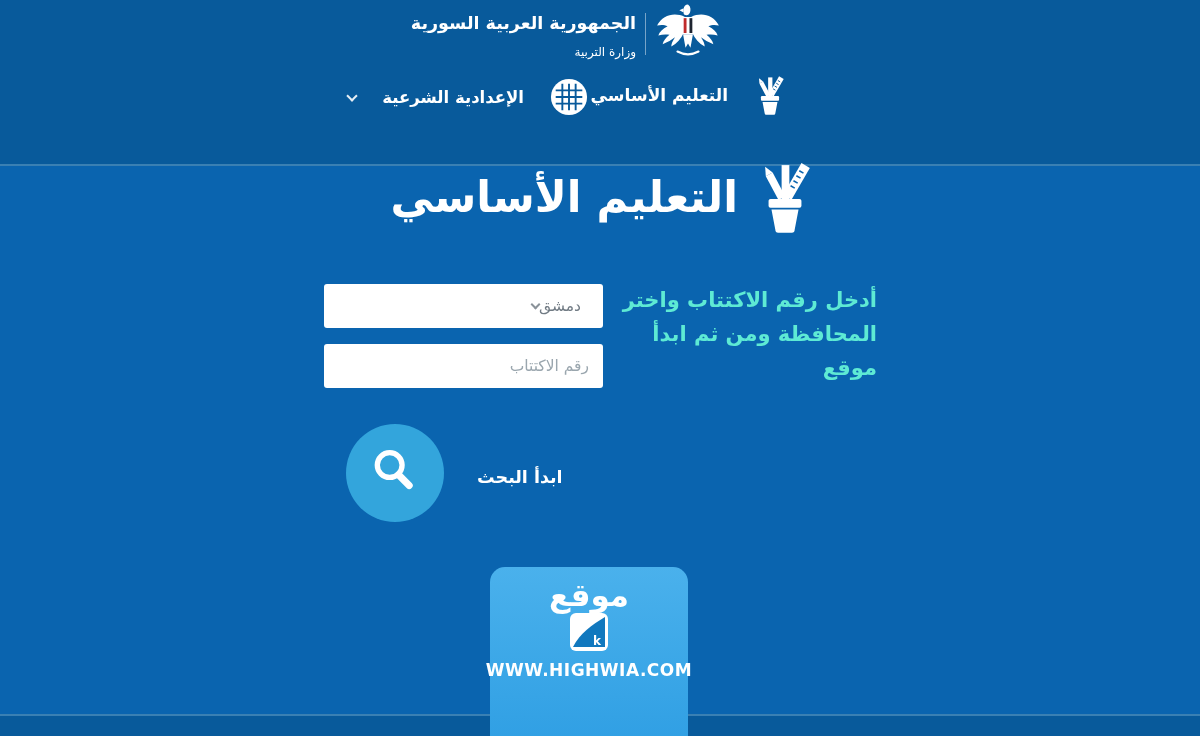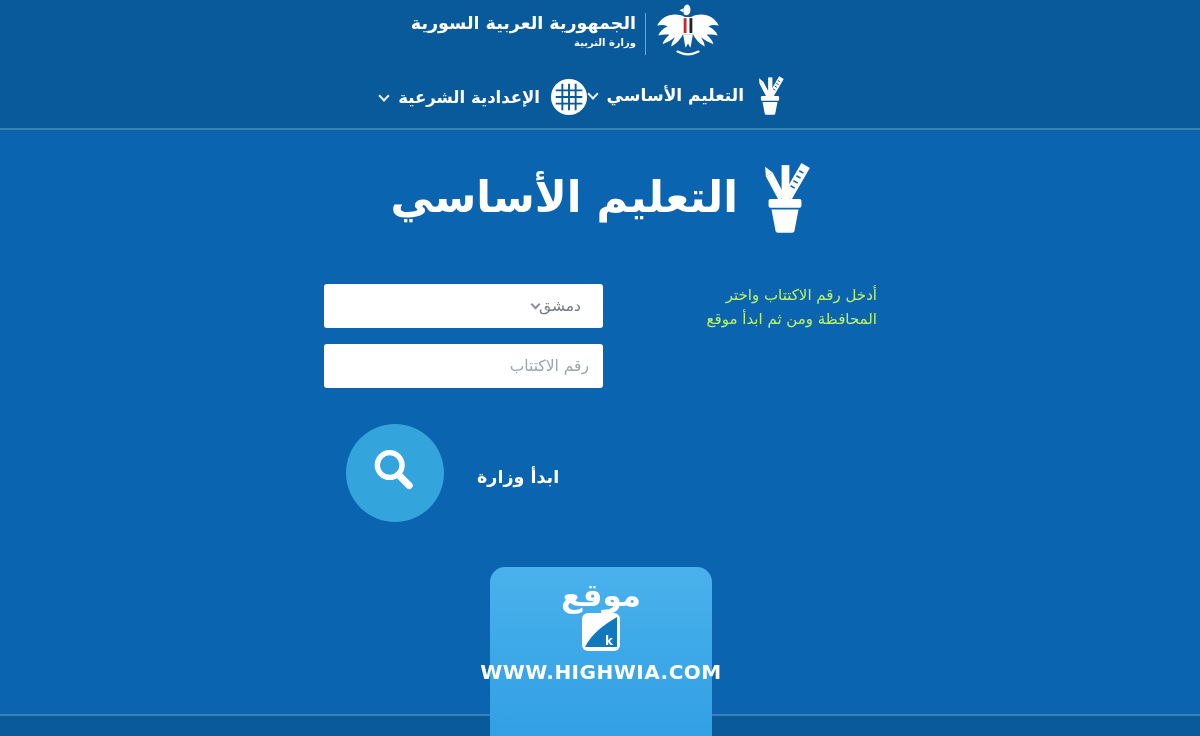--- a/index.html
+++ b/index.html
@@ -13,55 +13,55 @@
   *{box-sizing:border-box;margin:0;padding:0;}
   html,body{width:1200px;height:736px;overflow:hidden;}
   body{
     position:relative;
     background:var(--main_bg);
     font-family:"DejaVu Sans", sans-serif;
     color:#fff;
   }
   
   .header{
-    position:absolute;top:0;left:0;width:1200px;height:130px;
+    position:absolute;top:0;left:0;width:1200px;height:166px;
     background:var(--header_bg);
     border-bottom:2px solid var(--divider_line);
   }
   .brand-text{
     position:absolute;top:11px;right:564px;text-align:right;line-height:1.45;
   }
   .brand-line1{font-size:17.5px;font-weight:bold;}
-  .brand-line2{font-size:10px;font-weight:bold;}
+  .brand-line2{font-size:12px;font-weight:normal;margin-top:8px;}
   .brand-divider{
     position:absolute;top:13px;left:645px;width:1px;height:42px;
     background:rgba(255,255,255,.45);
   }
   .emblem{position:absolute;top:2px;left:654px;width:68px;height:62px;}
   .nav-item{
-    position:absolute;display:flex;align-items:center;gap:10px;cursor:pointer;
+    position:absolute;display:flex;align-items:center;gap:26px;cursor:pointer;
   }
   .nav-item .label{font-size:17px;font-weight:bold;white-space:nowrap;}
   .nav-basic{top:74px;right:414px;}
   .nav-sharia{top:78px;right:612px;}
   .nav-sharia .label{font-size:16.5px;}
   .chev{
     width:8px;height:8px;border:solid #fff;border-width:0 2px 2px 0;
     transform:rotate(45deg);margin-top:-3px;opacity:.9;flex:0 0 auto;
   }
   
   .section-title{
     position:absolute;top:160px;right:386px;
     display:flex;align-items:center;gap:18px;
   }
   .section-title .txt{font-size:43px;font-weight:bold;white-space:nowrap;}
   
   .intro{position:absolute;top:283px;right:323px;width:280px;text-align:right;}
   .intro h2{font-size:27px;font-weight:bold;margin-bottom:16px;}
-  .intro .desc{font-size:15px;line-height:1.62;color:#bef264;font-weight:normal;}
+  .intro .desc{font-size:21px;line-height:1.62;color:#5eead4;font-weight:bold;}
   
   .form{position:absolute;top:284px;left:324px;width:279px;}
   .select-box{
     height:44px;background:#fff;border-radius:3px;display:flex;
     align-items:center;justify-content:flex-start;
     padding:0 22px;margin-bottom:16px;cursor:pointer;
   }
   .select-box .value{color:#717b84;font-size:15.5px;}
   .select-box .chev-gray{
     width:7px;height:7px;border:solid #8a9299;border-width:0 2px 2px 0;
@@ -77,29 +77,29 @@
   .search-btn{
     position:absolute;top:424px;left:346px;width:98px;height:98px;
     border-radius:50%;background:var(--accent_circle);border:none;cursor:pointer;
     display:flex;align-items:center;justify-content:center;
   }
   .search-label{
     position:absolute;top:467px;left:477px;font-size:17.5px;font-weight:bold;
   }
   
   .badge{
-    position:absolute;top:567px;bottom:0;left:490px;width:222px;
+    position:absolute;top:567px;bottom:0;left:490px;width:198px;
     background:linear-gradient(180deg,var(--badge_top),var(--badge_bottom));
     border-radius:15px 15px 0 0;z-index:5;
     display:flex;flex-direction:column;align-items:center;
   }
   .badge .word-top{font-size:31px;font-weight:bold;margin-top:10px;}
   .badge .logo-row{display:flex;align-items:center;gap:8px;margin-top:0;}
   .badge .brand-name{font-size:47px;font-weight:bold;line-height:1;}
-  .badge .url{font-size:20px;font-weight:bold;letter-spacing:.5px;margin-top:9px;}
+  .badge .url{font-size:17px;font-weight:bold;letter-spacing:.5px;margin-top:9px;}
   
   .footer{
     position:absolute;top:714px;left:0;width:1200px;height:22px;
     background:var(--header_bg);border-top:2px solid var(--divider_line);
   }
   svg{display:block;}
 </style>
 </head>
 <body>
 
@@ -199,21 +199,21 @@
 </div>
 
 <button class="search-btn">
   <span>
     <svg viewBox="0 0 70 70" width="62" height="62">
       <circle cx="29" cy="26" r="14" fill="none" stroke="#fff" stroke-width="6"></circle>
       <line x1="39" y1="37" x2="51" y2="49" stroke="#fff" stroke-width="8" stroke-linecap="round"></line>
     </svg>
   </span>
 </button>
-<div class="search-label">ابدأ وزارة</div>
+<div class="search-label">ابدأ البحث</div>
 
 <div class="badge">
   <div class="word-top">موقع</div>
   <div class="logo-row">
     <span>
       <svg viewBox="0 0 38 38" width="38" height="38">
         <rect x="0" y="0" width="38" height="38" rx="6" fill="#fff"></rect>
         <path d="M3,34 C10,20 22,12 35,4 L35,34 Z" fill="#1178be"></path>
         <text x="27" y="32" font-size="12" font-weight="bold" fill="#fff" font-family="DejaVu Sans, sans-serif" text-anchor="middle">k</text>
       </svg>

